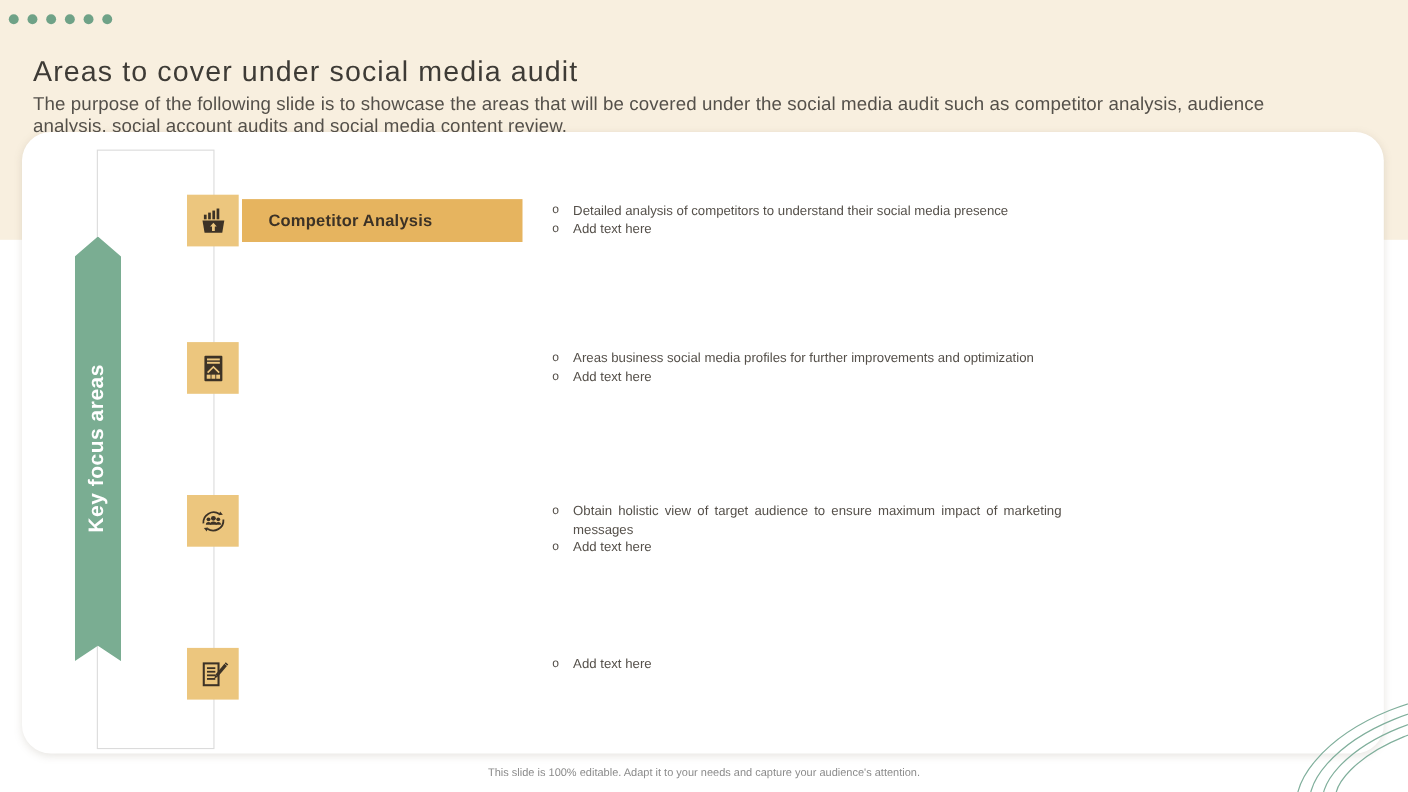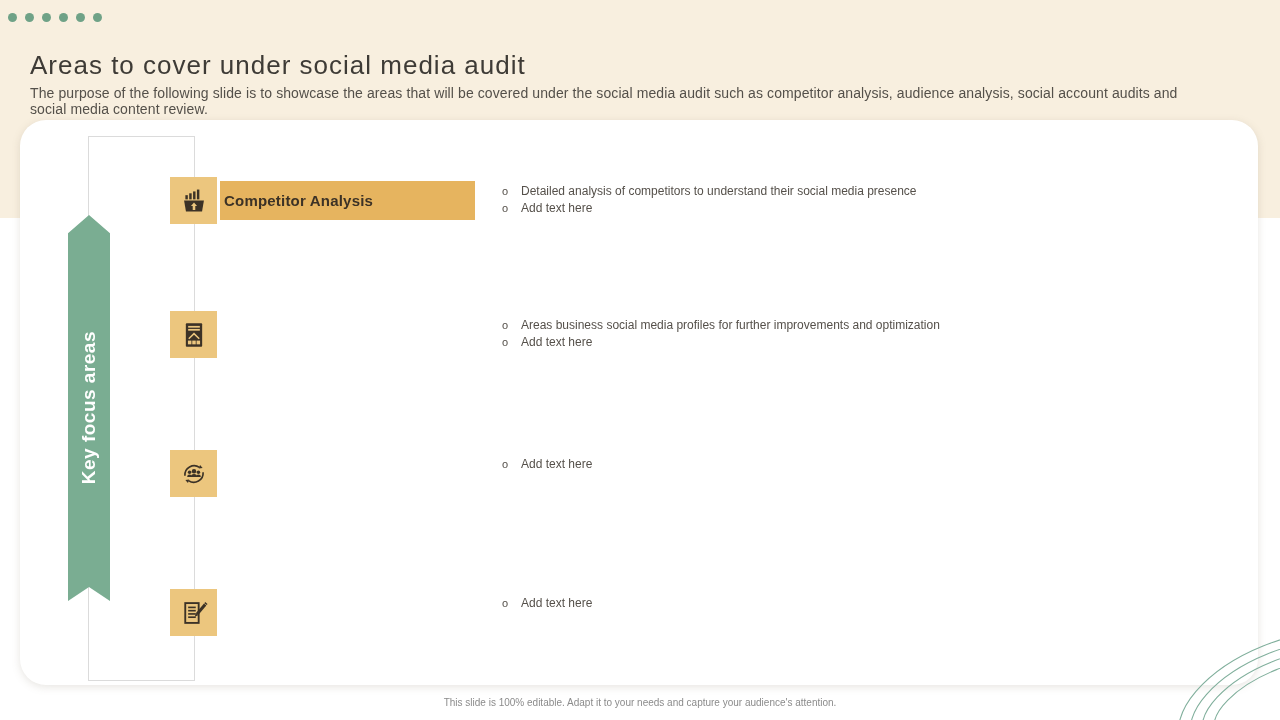--- a/index.html
+++ b/index.html
@@ -17,21 +17,21 @@
   .dot { width:9px; height:9px; border-radius:50%; background:#6FA287; }
 
   .page-title {
     position:absolute; left:30px; top:28px; width:1100px;
     font-size:26px; font-weight:400; letter-spacing:1px;
     color:#3E3B36;
     margin-top:22px;
   }
   .page-subtitle {
     position:absolute; left:30px; top:85px; width:1180px;
-    font-size:14px; color:#54504A; letter-spacing:0.1px;
+    font-size:17px; color:#54504A; letter-spacing:0.1px;
   }
 
   .card {
     position:absolute; left:20px; top:120px; width:1238px; height:565px;
     background:#ffffff; border-radius:26px;
     box-shadow:0 2px 8px rgba(120,110,90,0.18);
     z-index:1;
   }
   .outline-rect {
     position:absolute; left:68px; top:16px; width:107px; height:545px;
@@ -54,21 +54,21 @@
   .row-1 { top:57px; } .row-2 { top:191px; } .row-3 { top:330px; } .row-4 { top:469px; }
 
   .icon-box {
     position:absolute; left:150px; top:0; width:47px; height:47px;
     background:#ECC67E; display:flex; align-items:center; justify-content:center;
     z-index:3;
   }
   .banner {
     position:absolute; left:200px; top:4px; width:255px; height:39px;
     background:#E6B45F; display:flex; align-items:center;
-    padding-left:4px; z-index:2;
+    padding-left:24px; z-index:2;
   }
   .banner-label { font-size:15px; font-weight:bold; color:#3C3226; letter-spacing:0.2px; }
 
   .bullets { position:absolute; left:480px; top:6px; width:465px; list-style:none; }
   .bullets li {
     position:relative; padding-left:21px; font-size:12px; line-height:16.5px;
     color:#55504A; text-align:justify;
   }
   .bullets li::before {
     content:"o"; position:absolute; left:2px; top:0;
@@ -155,20 +155,21 @@
         <path d="M6.8 19.8 l-2.2-2.6 3.3-0.4 z" fill="#3C3226"></path>
         <circle cx="12" cy="9.6" r="1.9" fill="#3C3226"></circle>
         <path d="M9.4 14.6 a2.6 2.6 0 0 1 5.2 0 z" fill="#3C3226"></path>
         <circle cx="8.2" cy="10.4" r="1.5" fill="#3C3226"></circle>
         <path d="M6.1 14.6 a2.1 2.1 0 0 1 4.2 0 z" fill="#3C3226"></path>
         <circle cx="15.8" cy="10.4" r="1.5" fill="#3C3226"></circle>
         <path d="M13.7 14.6 a2.1 2.1 0 0 1 4.2 0 z" fill="#3C3226"></path>
       </svg>
     </div>
     <ul class="bullets">
+      <li>Obtain holistic view of target audience to ensure maximum impact of marketing messages</li>
       <li>Add text here</li>
     </ul>
   </div>
 
   <div class="row row-4">
     <div class="icon-box">
       <svg class="icon-svg" viewBox="0 0 24 24">
         <rect x="4.5" y="3.5" width="11.5" height="17" fill="none" stroke="#3C3226" stroke-width="1.6"></rect>
         <rect x="7" y="6.5" width="6.5" height="1.4" fill="#3C3226"></rect>
         <rect x="7" y="9.3" width="6.5" height="1.4" fill="#3C3226"></rect>

